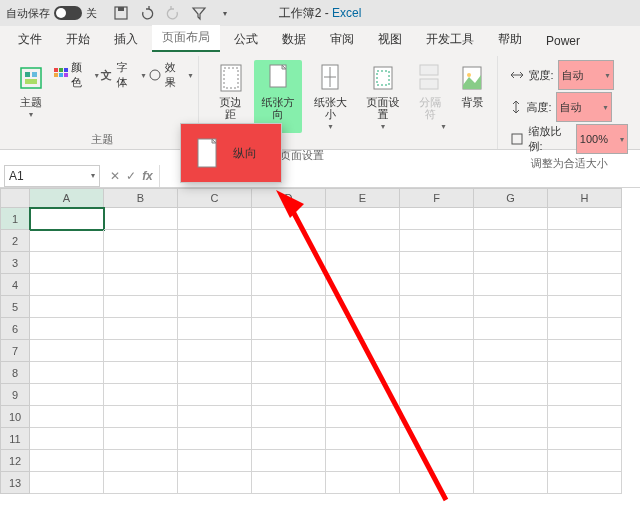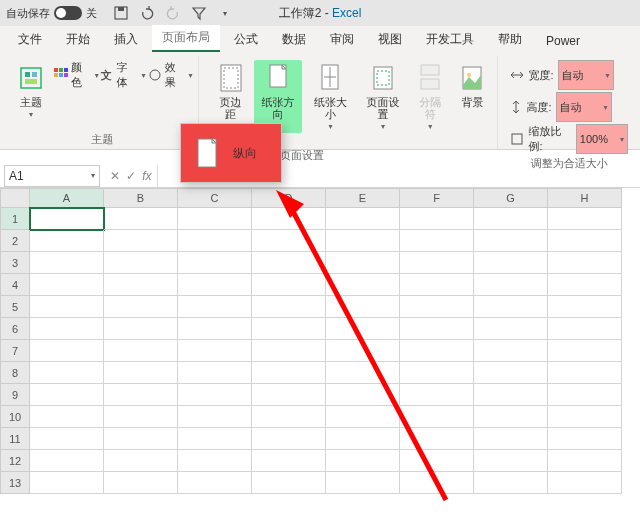--- a/index.html
+++ b/index.html
@@ -67,21 +67,21 @@
 .gr { display: flex; height: 22px; }
 .rh { width: 30px; background: #e8e8e8; border: 1px solid #ccc; border-top: none; display: flex; align-items: center; justify-content: center; font-size: 11px; color: #555; }
 .rh.active { background: #d4e9df; }
 .cell { width: 74px; height: 22px; border-right: 1px solid #d4d4d4; border-bottom: 1px solid #d4d4d4; }
 .cell.selected { outline: 2px solid #217346; outline-offset: -1px; }
 
 
 .arrow-svg { position: absolute; top: 190px; left: 276px; width: 180px; height: 320px; z-index: 20; pointer-events: none; }
 
 svg { display: block; }
-.disabled { color: #bbb; }
+.disabled { color: #bbb; align-items: flex-end; }
 </style>
 </head>
 <body>
 
 <div class="titlebar">
   <div class="autosave">
     <span>自动保存</span>
     <span class="toggle"></span>
     <span>关</span>
   </div>
@@ -308,21 +308,21 @@
 </div>
 
 <div class="fbar" style="margin-top:14px;">
   <div class="namebox">
     <span>A1</span>
     <span class="chev">▾</span>
   </div>
   <div class="fbar-btns">
     <span>✕</span>
     <span>✓</span>
-    <span style="font-style:italic;">fx</span>
+    <span style="font-style:italic;font-weight:bold;">fx</span>
   </div>
   <div class="fbar-input"></div>
 </div>
 
 <div class="grid-wrap">
   <div class="colhdr">
     <div class="corner"></div>
     <div id="colhdr-cells" style="display: flex;">
         <div class="ch active">A</div>
         <div class="ch">B</div>

